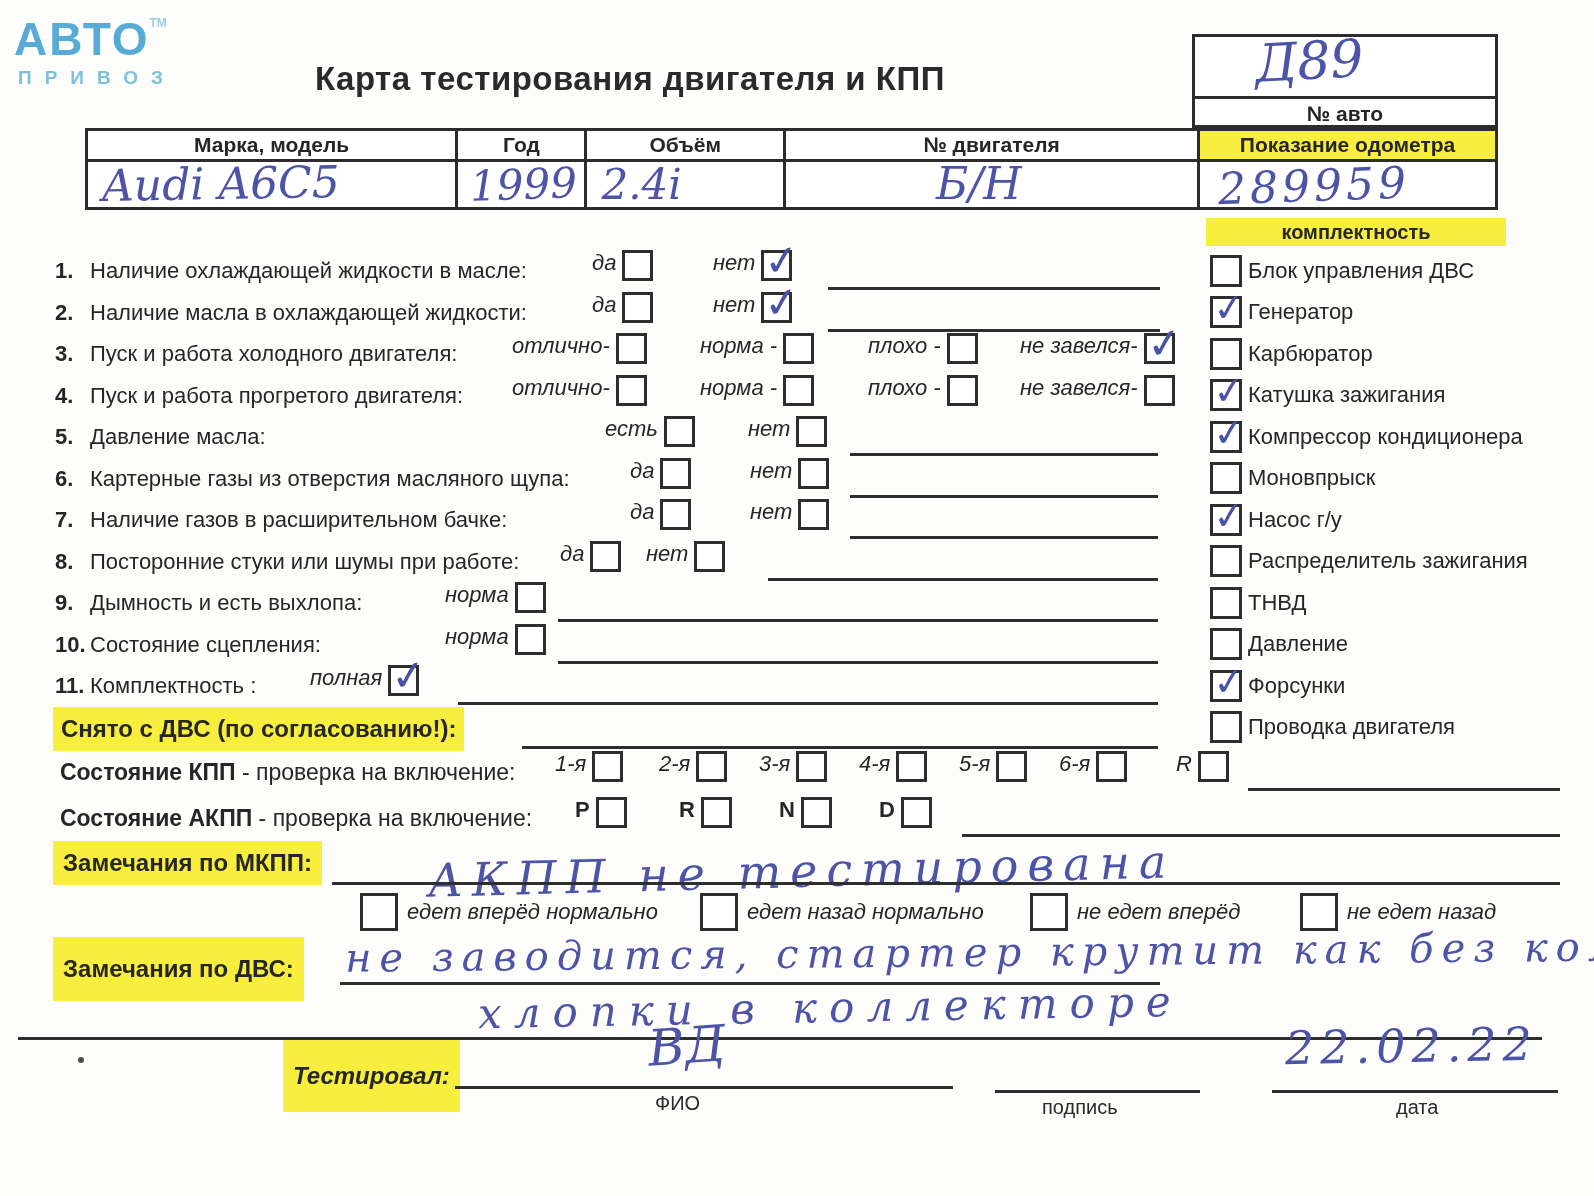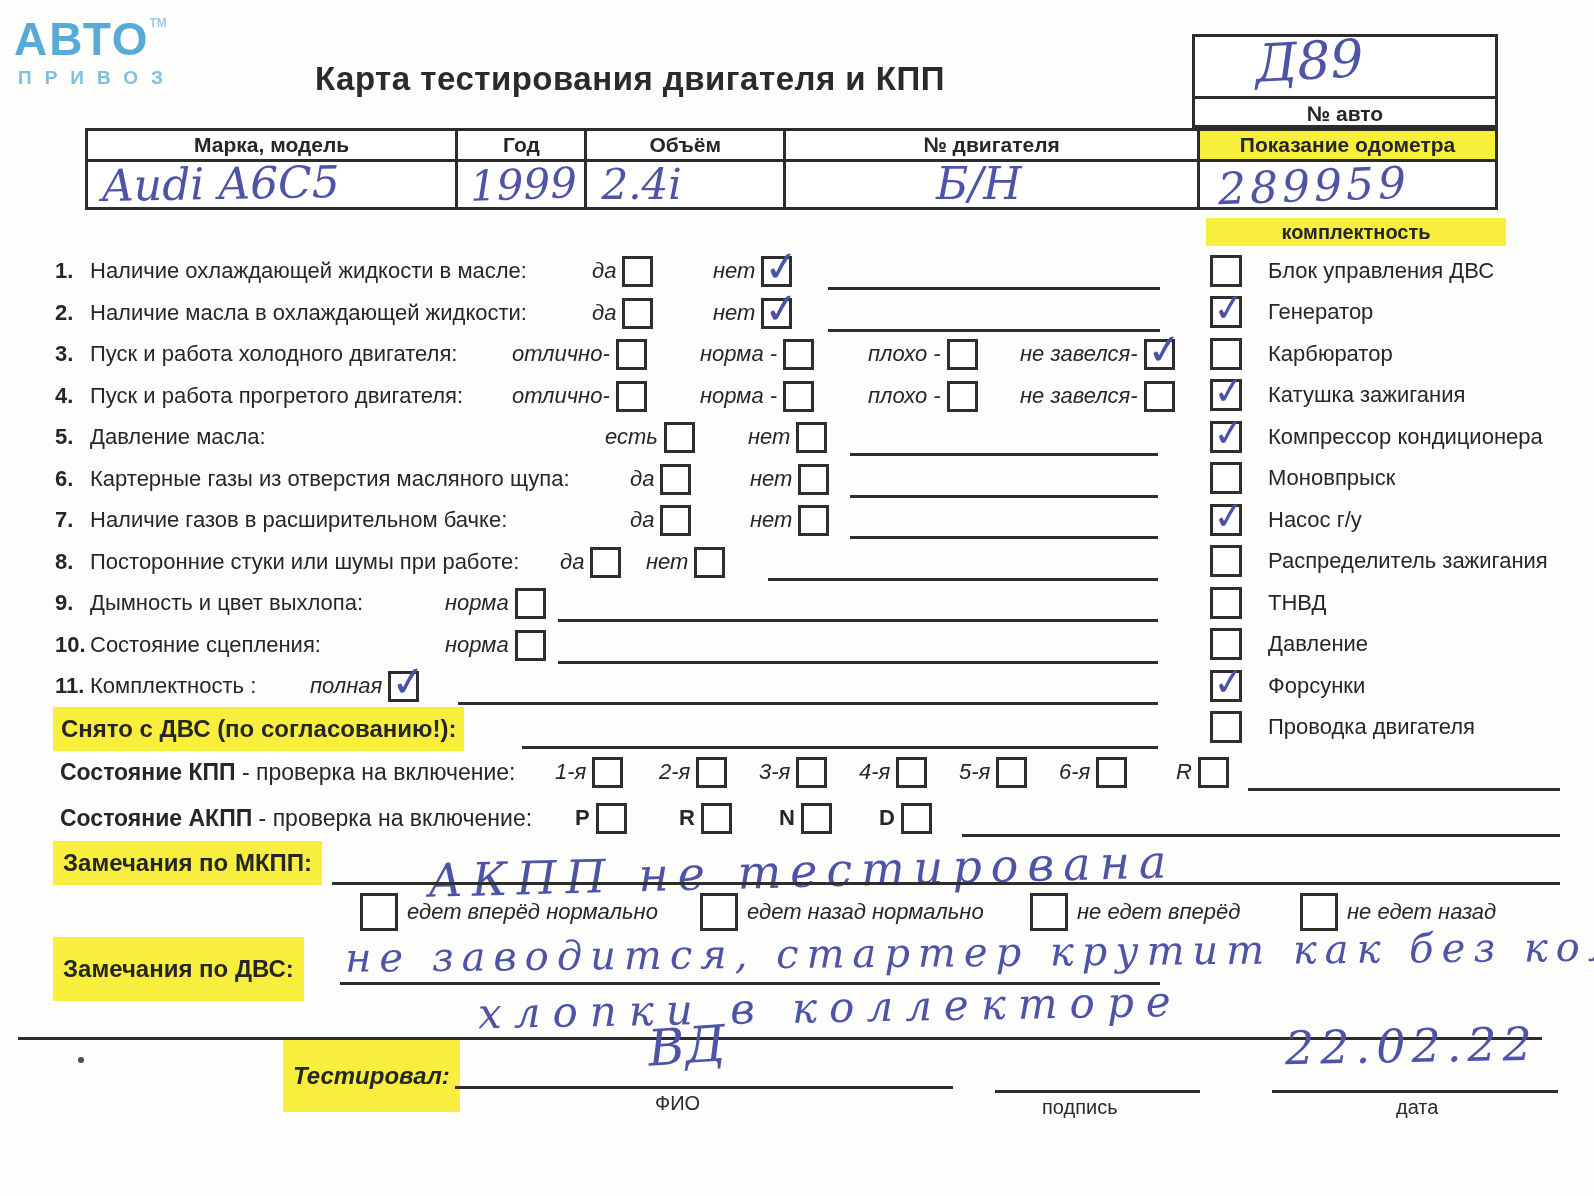--- a/index.html
+++ b/index.html
@@ -27,28 +27,28 @@
   .vcell:first-child { border-left:none; }
   .vhead .vcell { height:28px; display:flex; align-items:center; justify-content:center; font-size:21px; font-weight:bold; }
   .vval .vcell { height:48px; border-top:3px solid #2c2c2c; position:relative; }
   .c1{width:370px;} .c2{width:130px;} .c3{width:200px;} .c4{width:417px;} .c5{width:300px;}
   .hl { background:#f8ee3d; }
   .kompl { position:absolute; left:1206px; top:218px; width:300px; height:28px; text-align:center; font-size:20px; font-weight:bold; line-height:28px; }
   
   .row { position:absolute; left:0; width:1594px; height:42px; line-height:42px; }
   .num { position:absolute; top:0; font-size:22px; font-weight:bold; }
   .lbl { position:absolute; top:0; font-size:22px; white-space:nowrap; }
-  .opt { position:absolute; top:0; height:100%; display:flex; align-items:center; gap:6px; line-height:normal; }
+  .opt { position:absolute; top:0; height:100%; display:flex; gap:6px; line-height:normal; }
   .opt-label { font-style:italic; font-size:22px; white-space:nowrap; }
   .box { width:31px; height:31px; border:3px solid #2e2e2e; background:#fff; position:relative; flex:none; }
   .box.checked::after { content:"✓"; position:absolute; left:0px; top:-17px; font-size:42px; font-weight:bold;
     color:#4a52a8; font-family:"DejaVu Sans", sans-serif; transform:rotate(-6deg); }
   .uline { position:absolute; height:0; border-bottom:3px solid #2e2e2e; }
   
-  .eq-row { position:absolute; left:1210px; height:37px; display:flex; align-items:center; gap:26px; }
+  .eq-row { position:absolute; left:1210px; height:37px; display:flex; align-items:center; gap:6px; }
   .eq-row .box { width:32px; height:32px; }
   .eq-row .box.checked::after { font-size:38px; top:-13px; }
   .eq-lbl { font-size:22px; white-space:nowrap; }
   
   .bold-lbl { font-weight:bold; font-size:24px;margin-left:28px; }
   .sec-lbl { position:absolute; top:0; font-size:23px; white-space:nowrap; }
   .sec-lbl b { font-weight:bold; }
   .remark-opt { position:absolute; top:0; height:100%; display:flex; align-items:center; gap:9px; line-height:normal; }
   .remark-opt .box { width:38px; height:38px; }
   .dot { position:absolute; left:78px; top:1057px; width:6px; height:6px; border-radius:50%; background:#4b4b4b; }
@@ -272,21 +272,21 @@
     </span>
     <span class="opt" style="left:646px">
       <span class="opt-label">нет</span>
       <span class="box"></span>
     </span>
     <span class="uline" style="left:768px;width:390px;bottom:2px"></span>
   </div>
 
   <div class="row" style="top:582px">
     <span class="num" style="left:55px">9.</span>
-    <span class="lbl" style="left:90px">Дымность и цвет выхлопа:</span>
+    <span class="lbl" style="left:90px">Дымность и есть выхлопа:</span>
     <span class="opt" style="left:445px">
       <span class="opt-label">норма</span>
       <span class="box"></span>
     </span>
     <span class="uline" style="left:558px;width:600px;bottom:2px"></span>
   </div>
 
   <div class="row" style="top:624px">
     <span class="num" style="left:55px">10.</span>
     <span class="lbl" style="left:90px">Состояние сцепления:</span>

